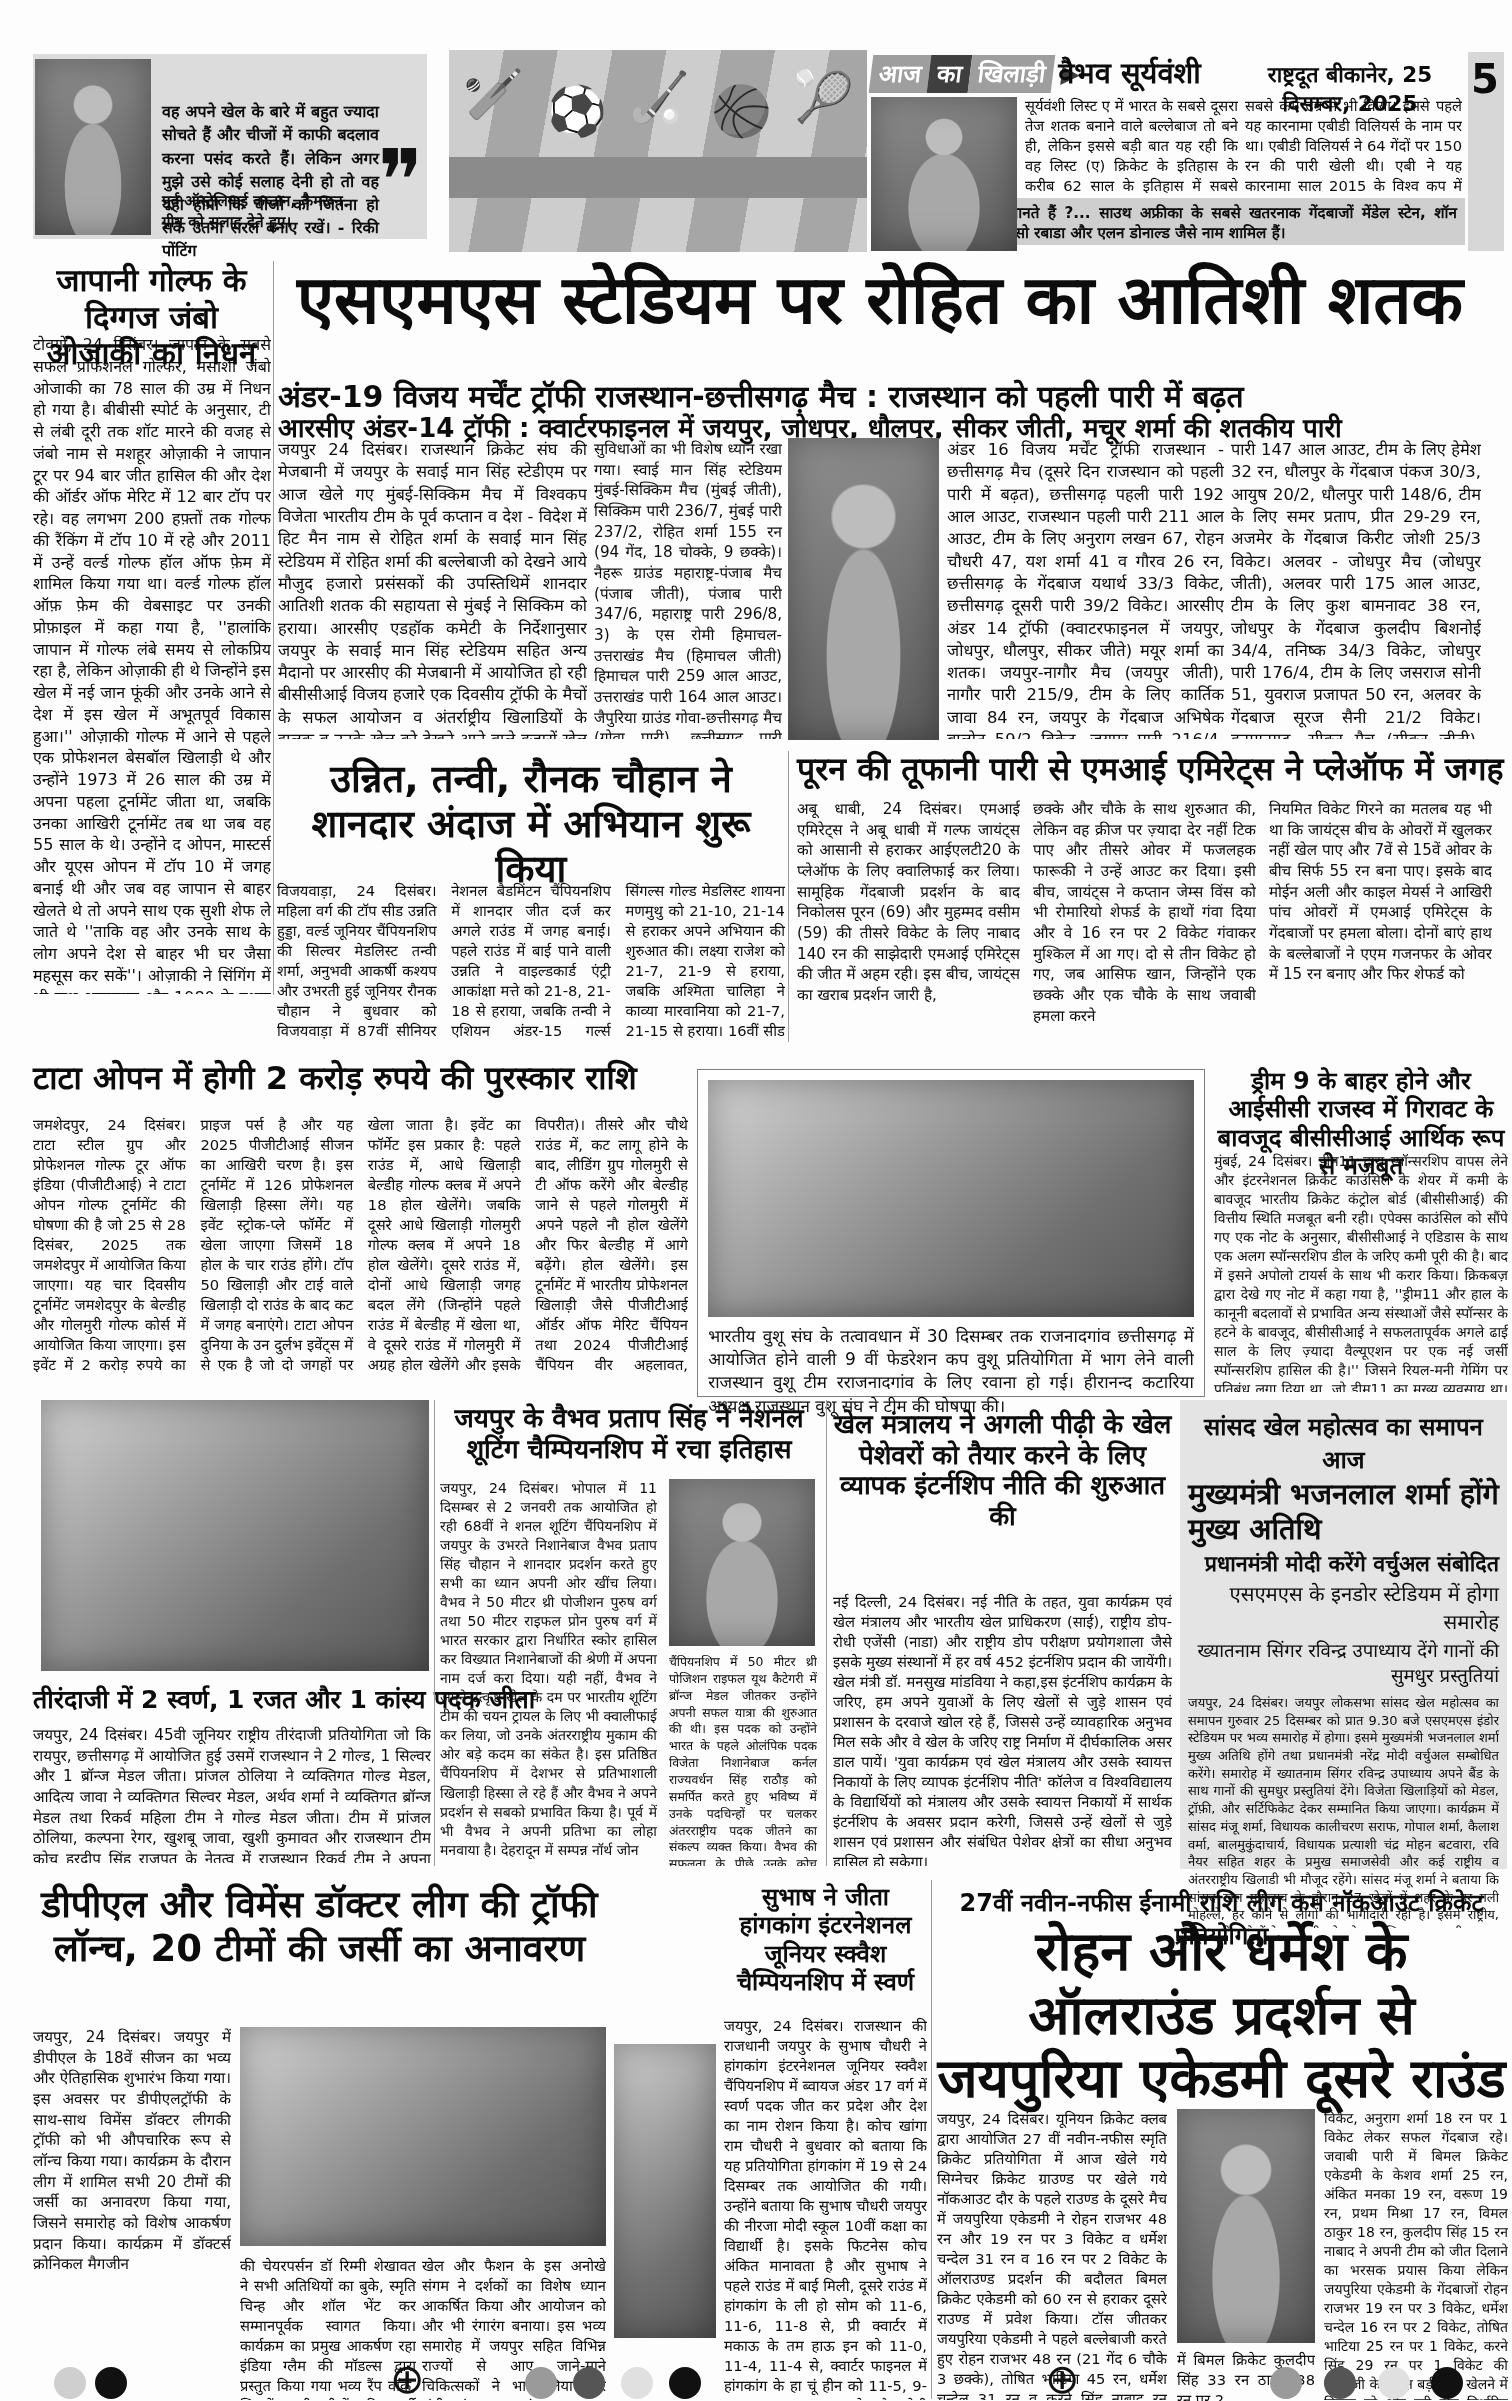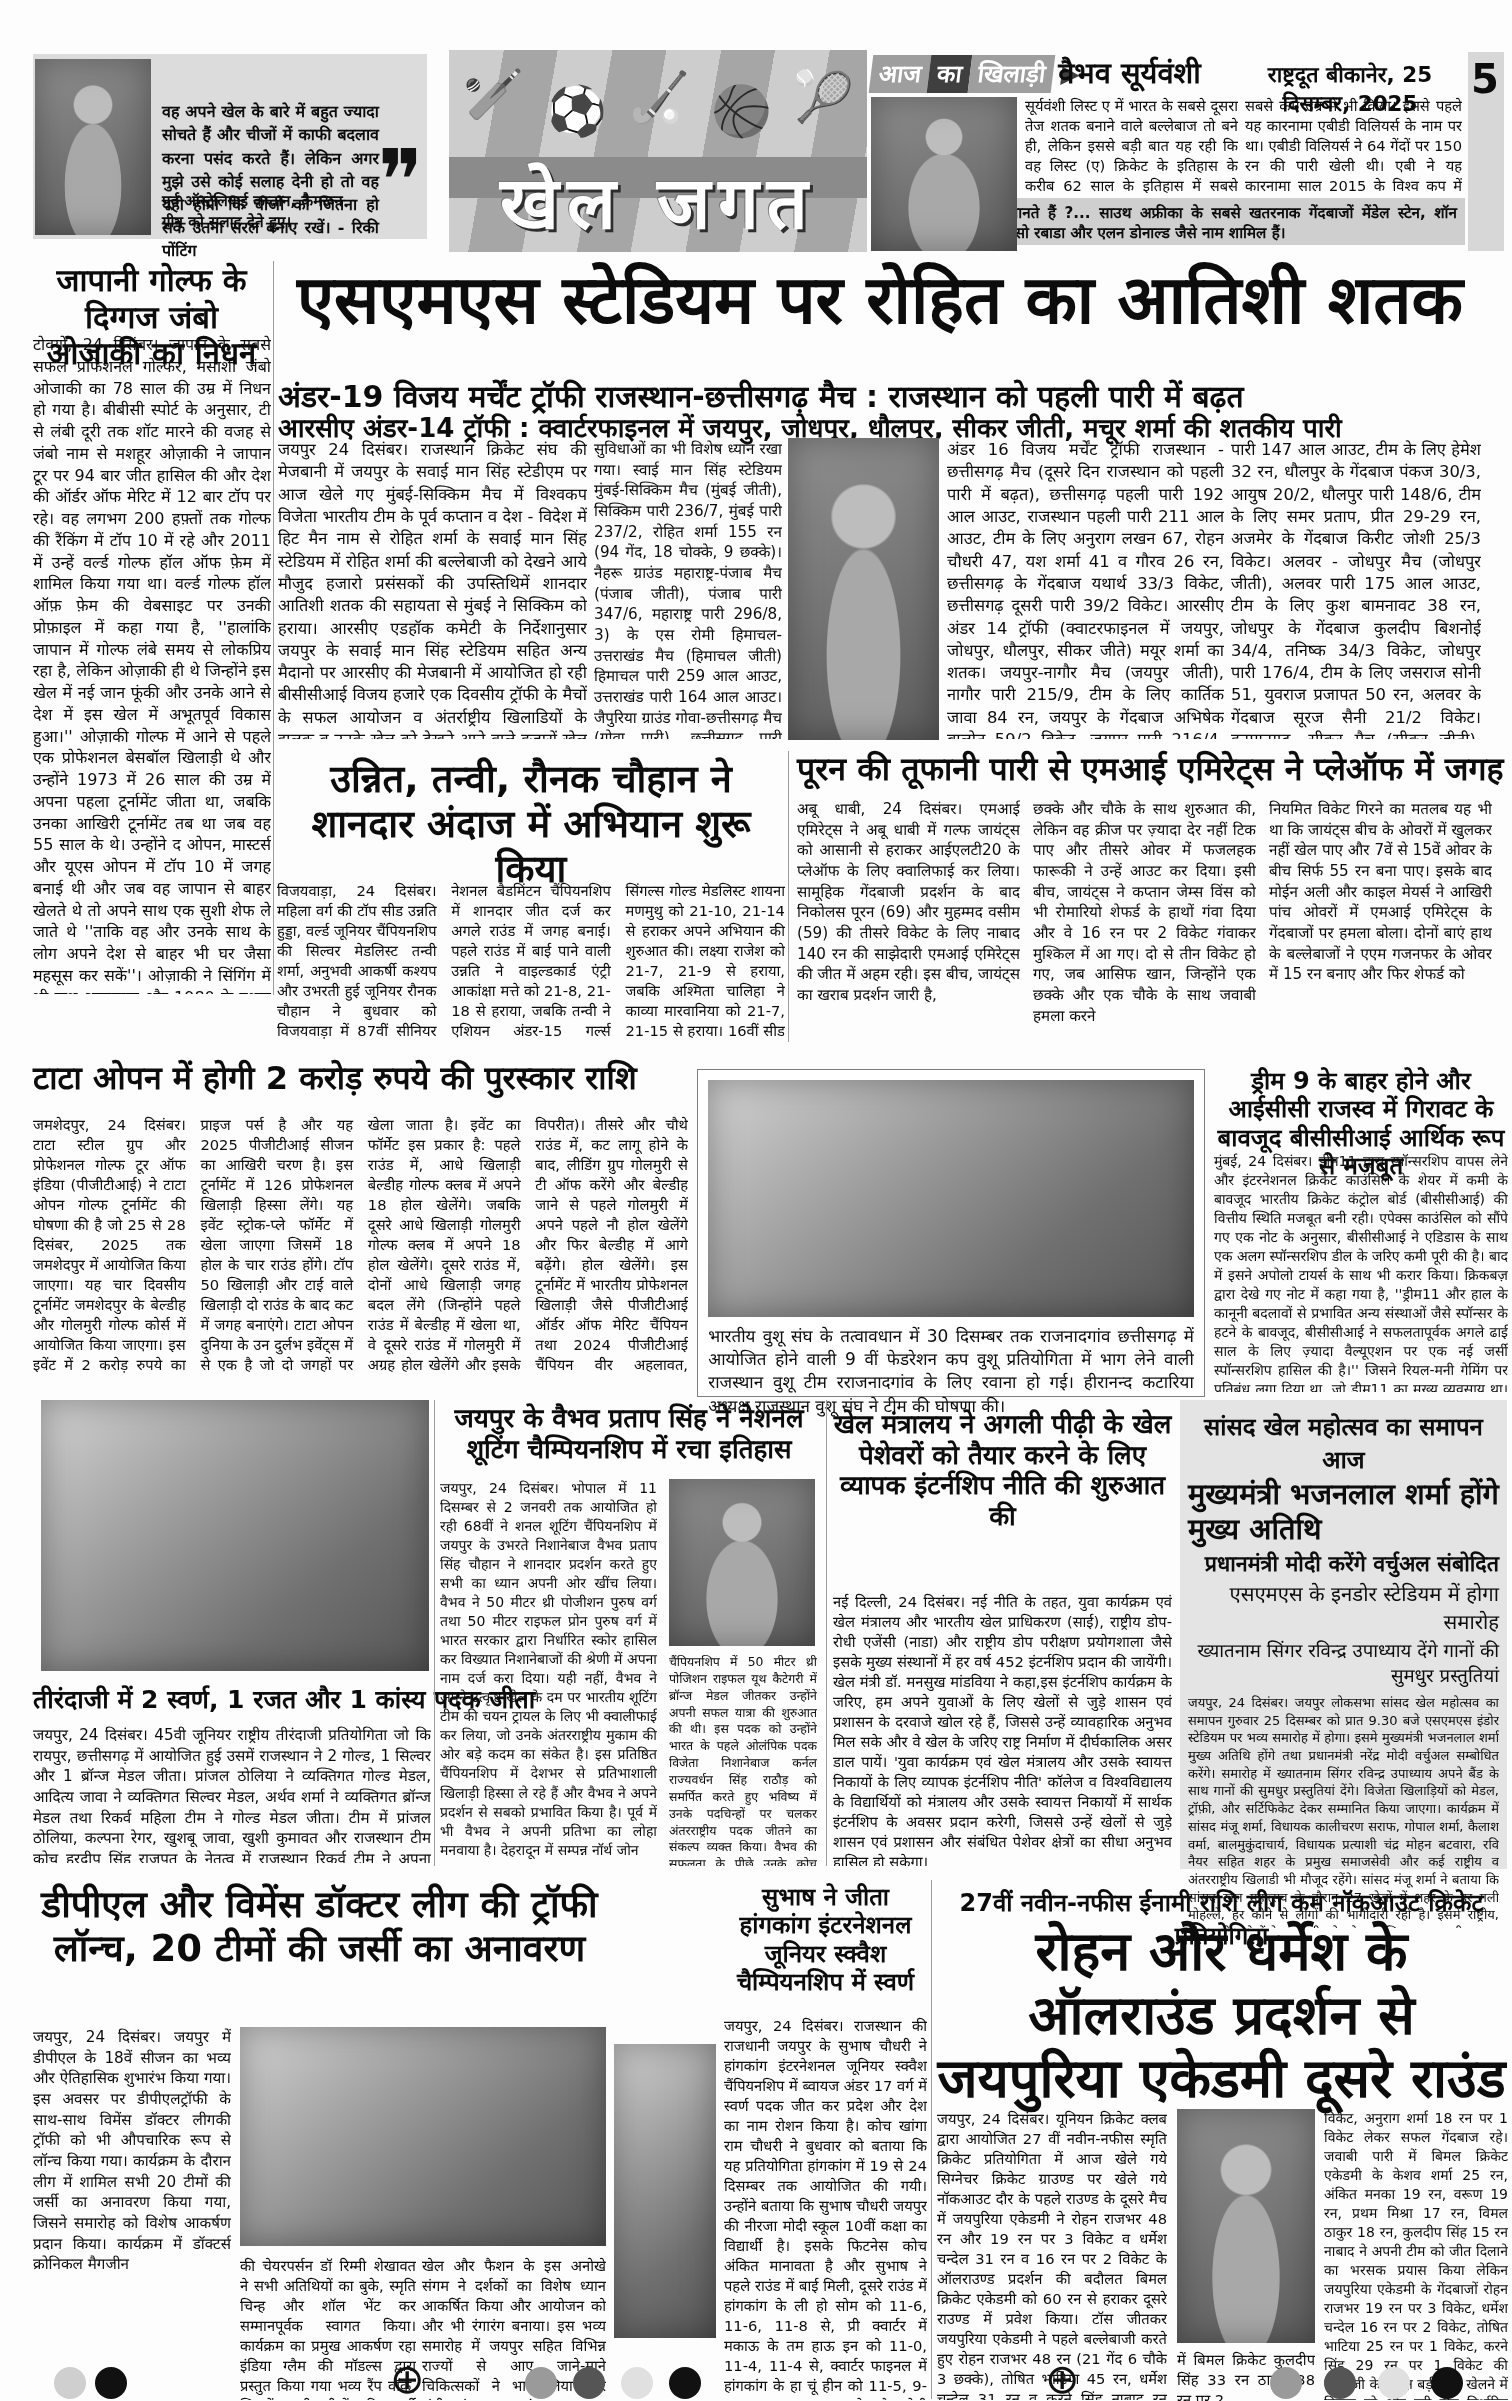--- a/index.html
+++ b/index.html
@@ -42,21 +42,20 @@
     <div class="abs" style="left:129px;top:137px;width:192px;font-size:15.2px;font-weight:700;line-height:1.35;">पूर्व ऑस्ट्रेलियाई कप्तान, कैमरून ग्रीन को सलाह देते हुए।</div>
   </div>
 
   <div class="abs mast" style="left:449px;top:50px;width:418px;height:202px;">
     <div class="band"></div>
     <span class="ic" style="left:14.7px;top:16px;">🏏</span>
     <span class="ic" style="left:97px;top:33px;">⚽</span>
     <span class="ic" style="left:180px;top:19px;">🏑</span>
     <span class="ic" style="left:262px;top:33px;">🏀</span>
     <span class="ic" style="left:344px;top:19px;">🎾</span>
-    <div class="ttl">खेल जगत</div>
   </div>
 
   <div class="abs" style="left:871px;top:55px;">
     <span class="lbl">
       <span style="background:#9e9e9e;">आज</span>
       <span style="background:#3f3f3f;">का</span>
       <span style="background:#9e9e9e;">खिलाड़ी</span>
       <span style="background:transparent;color:#3f3f3f;">▶</span>
     </span>
   </div>

